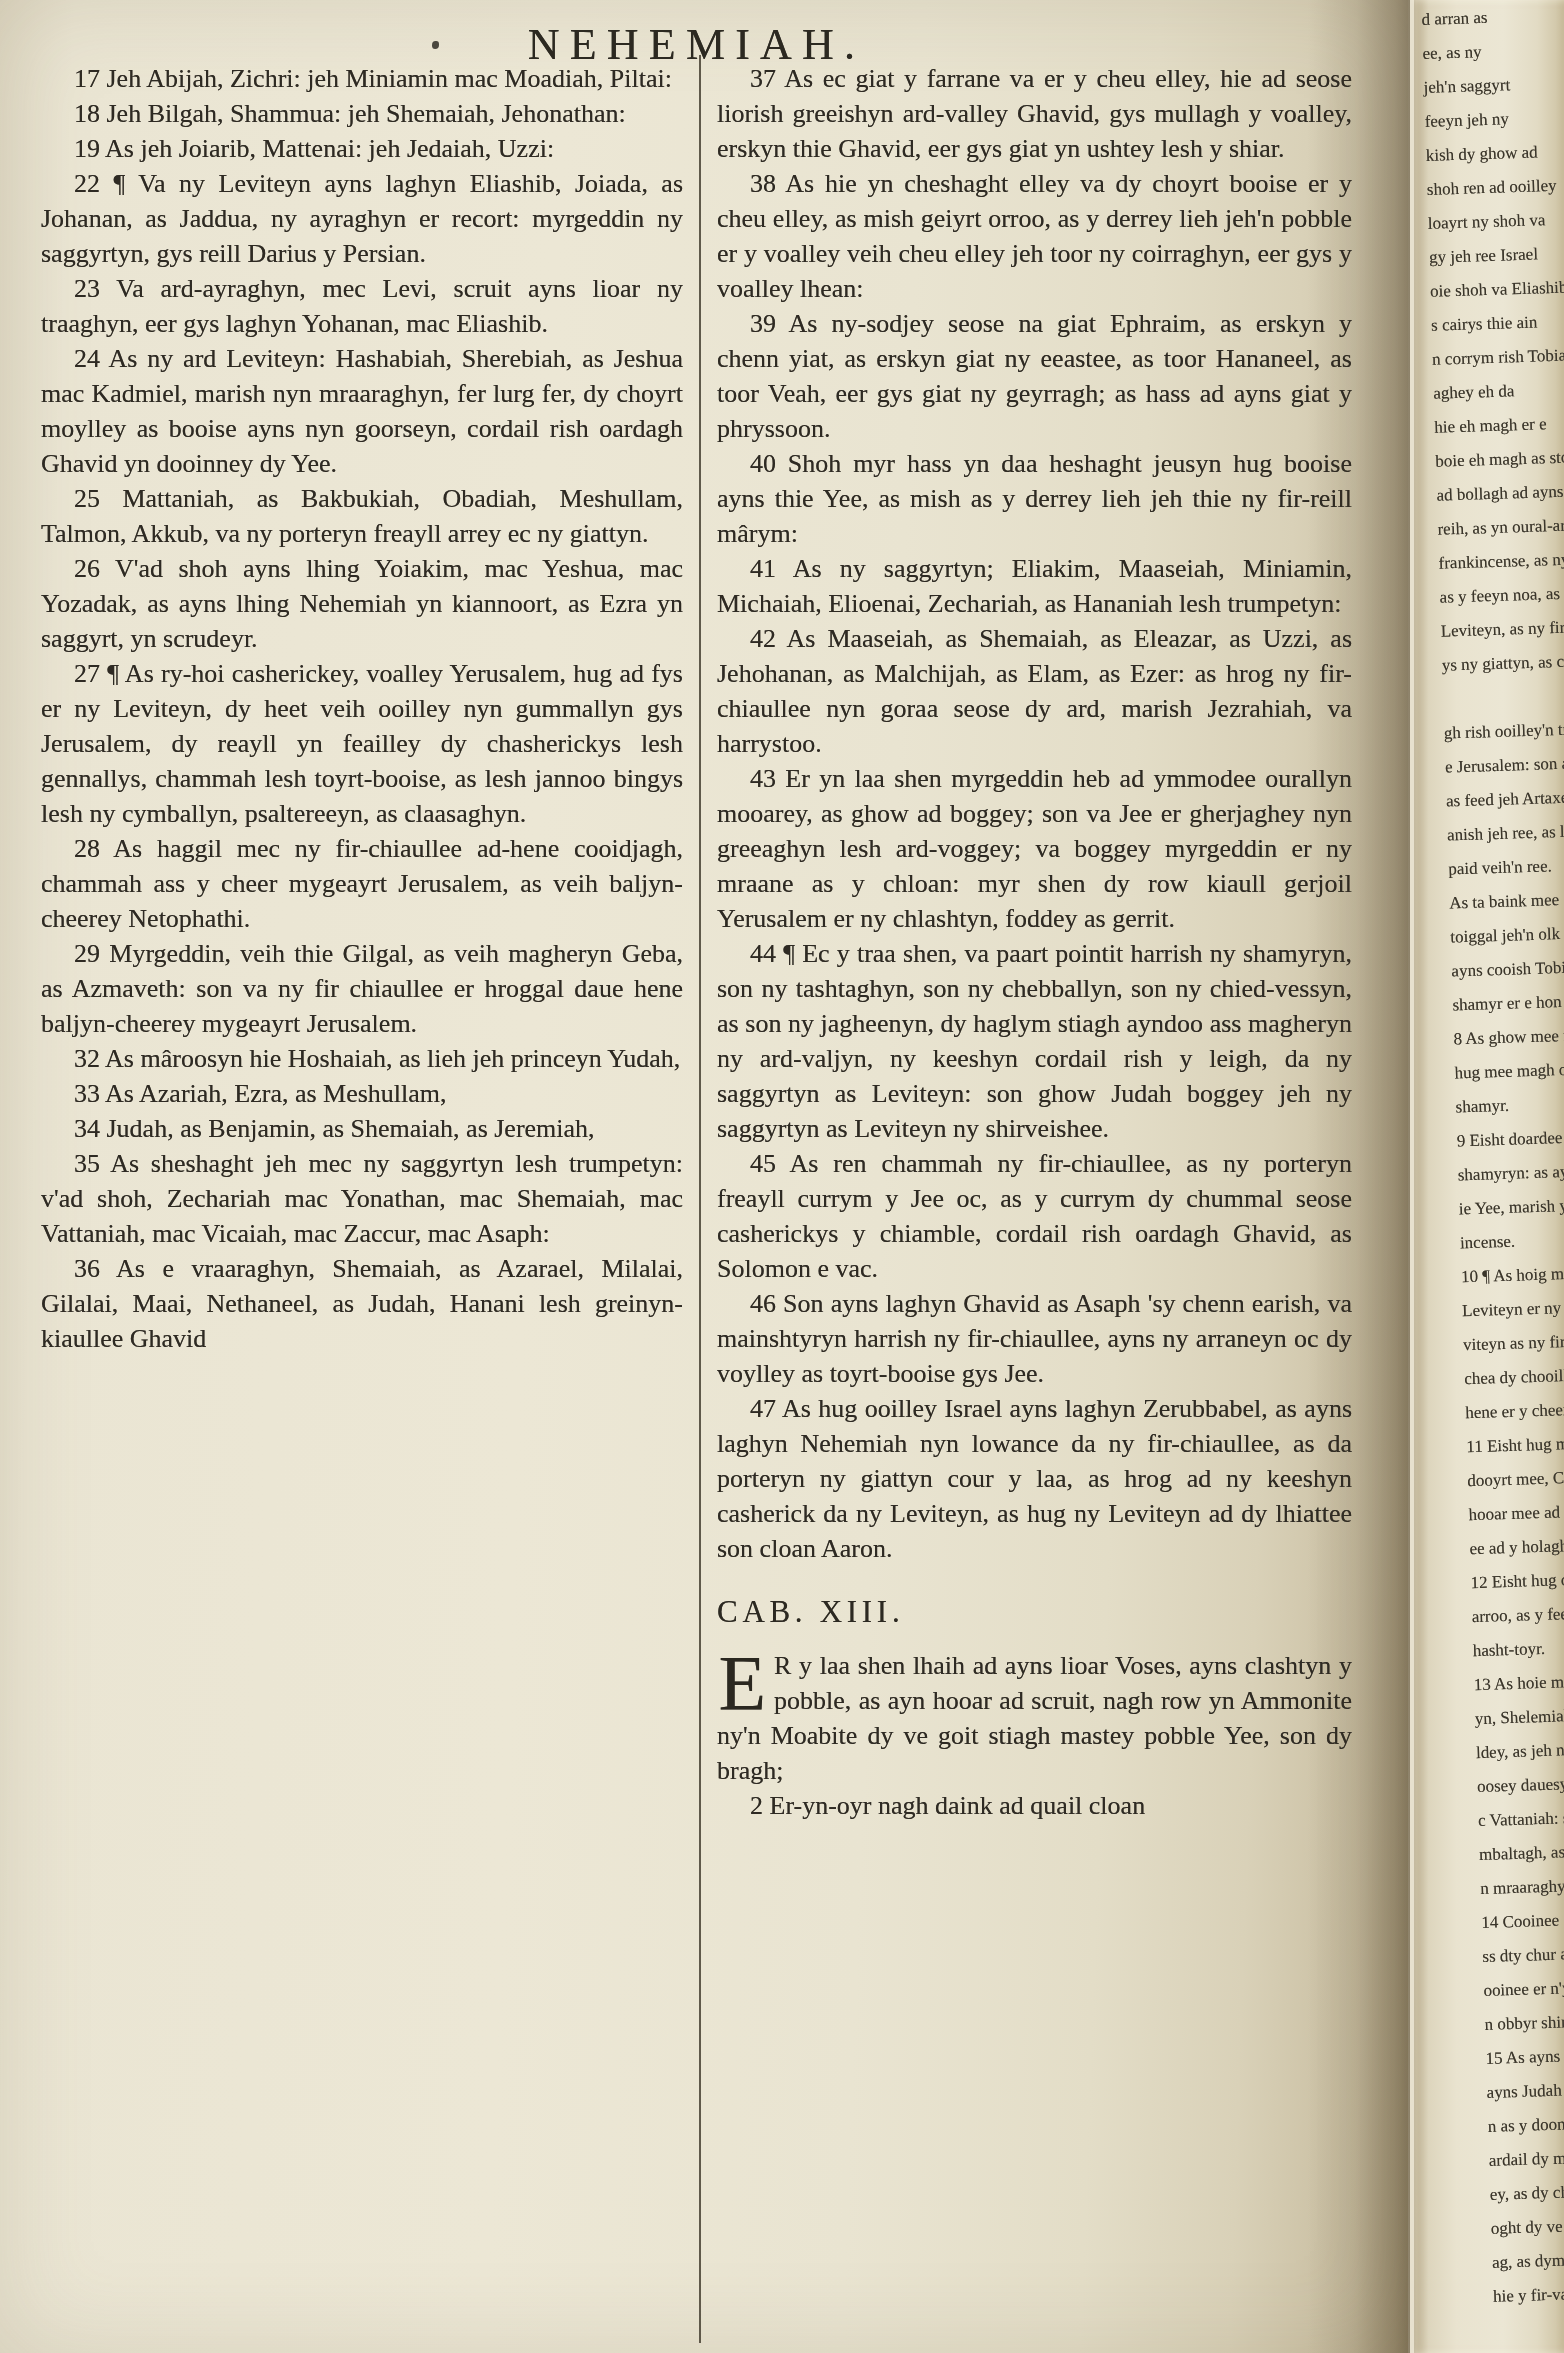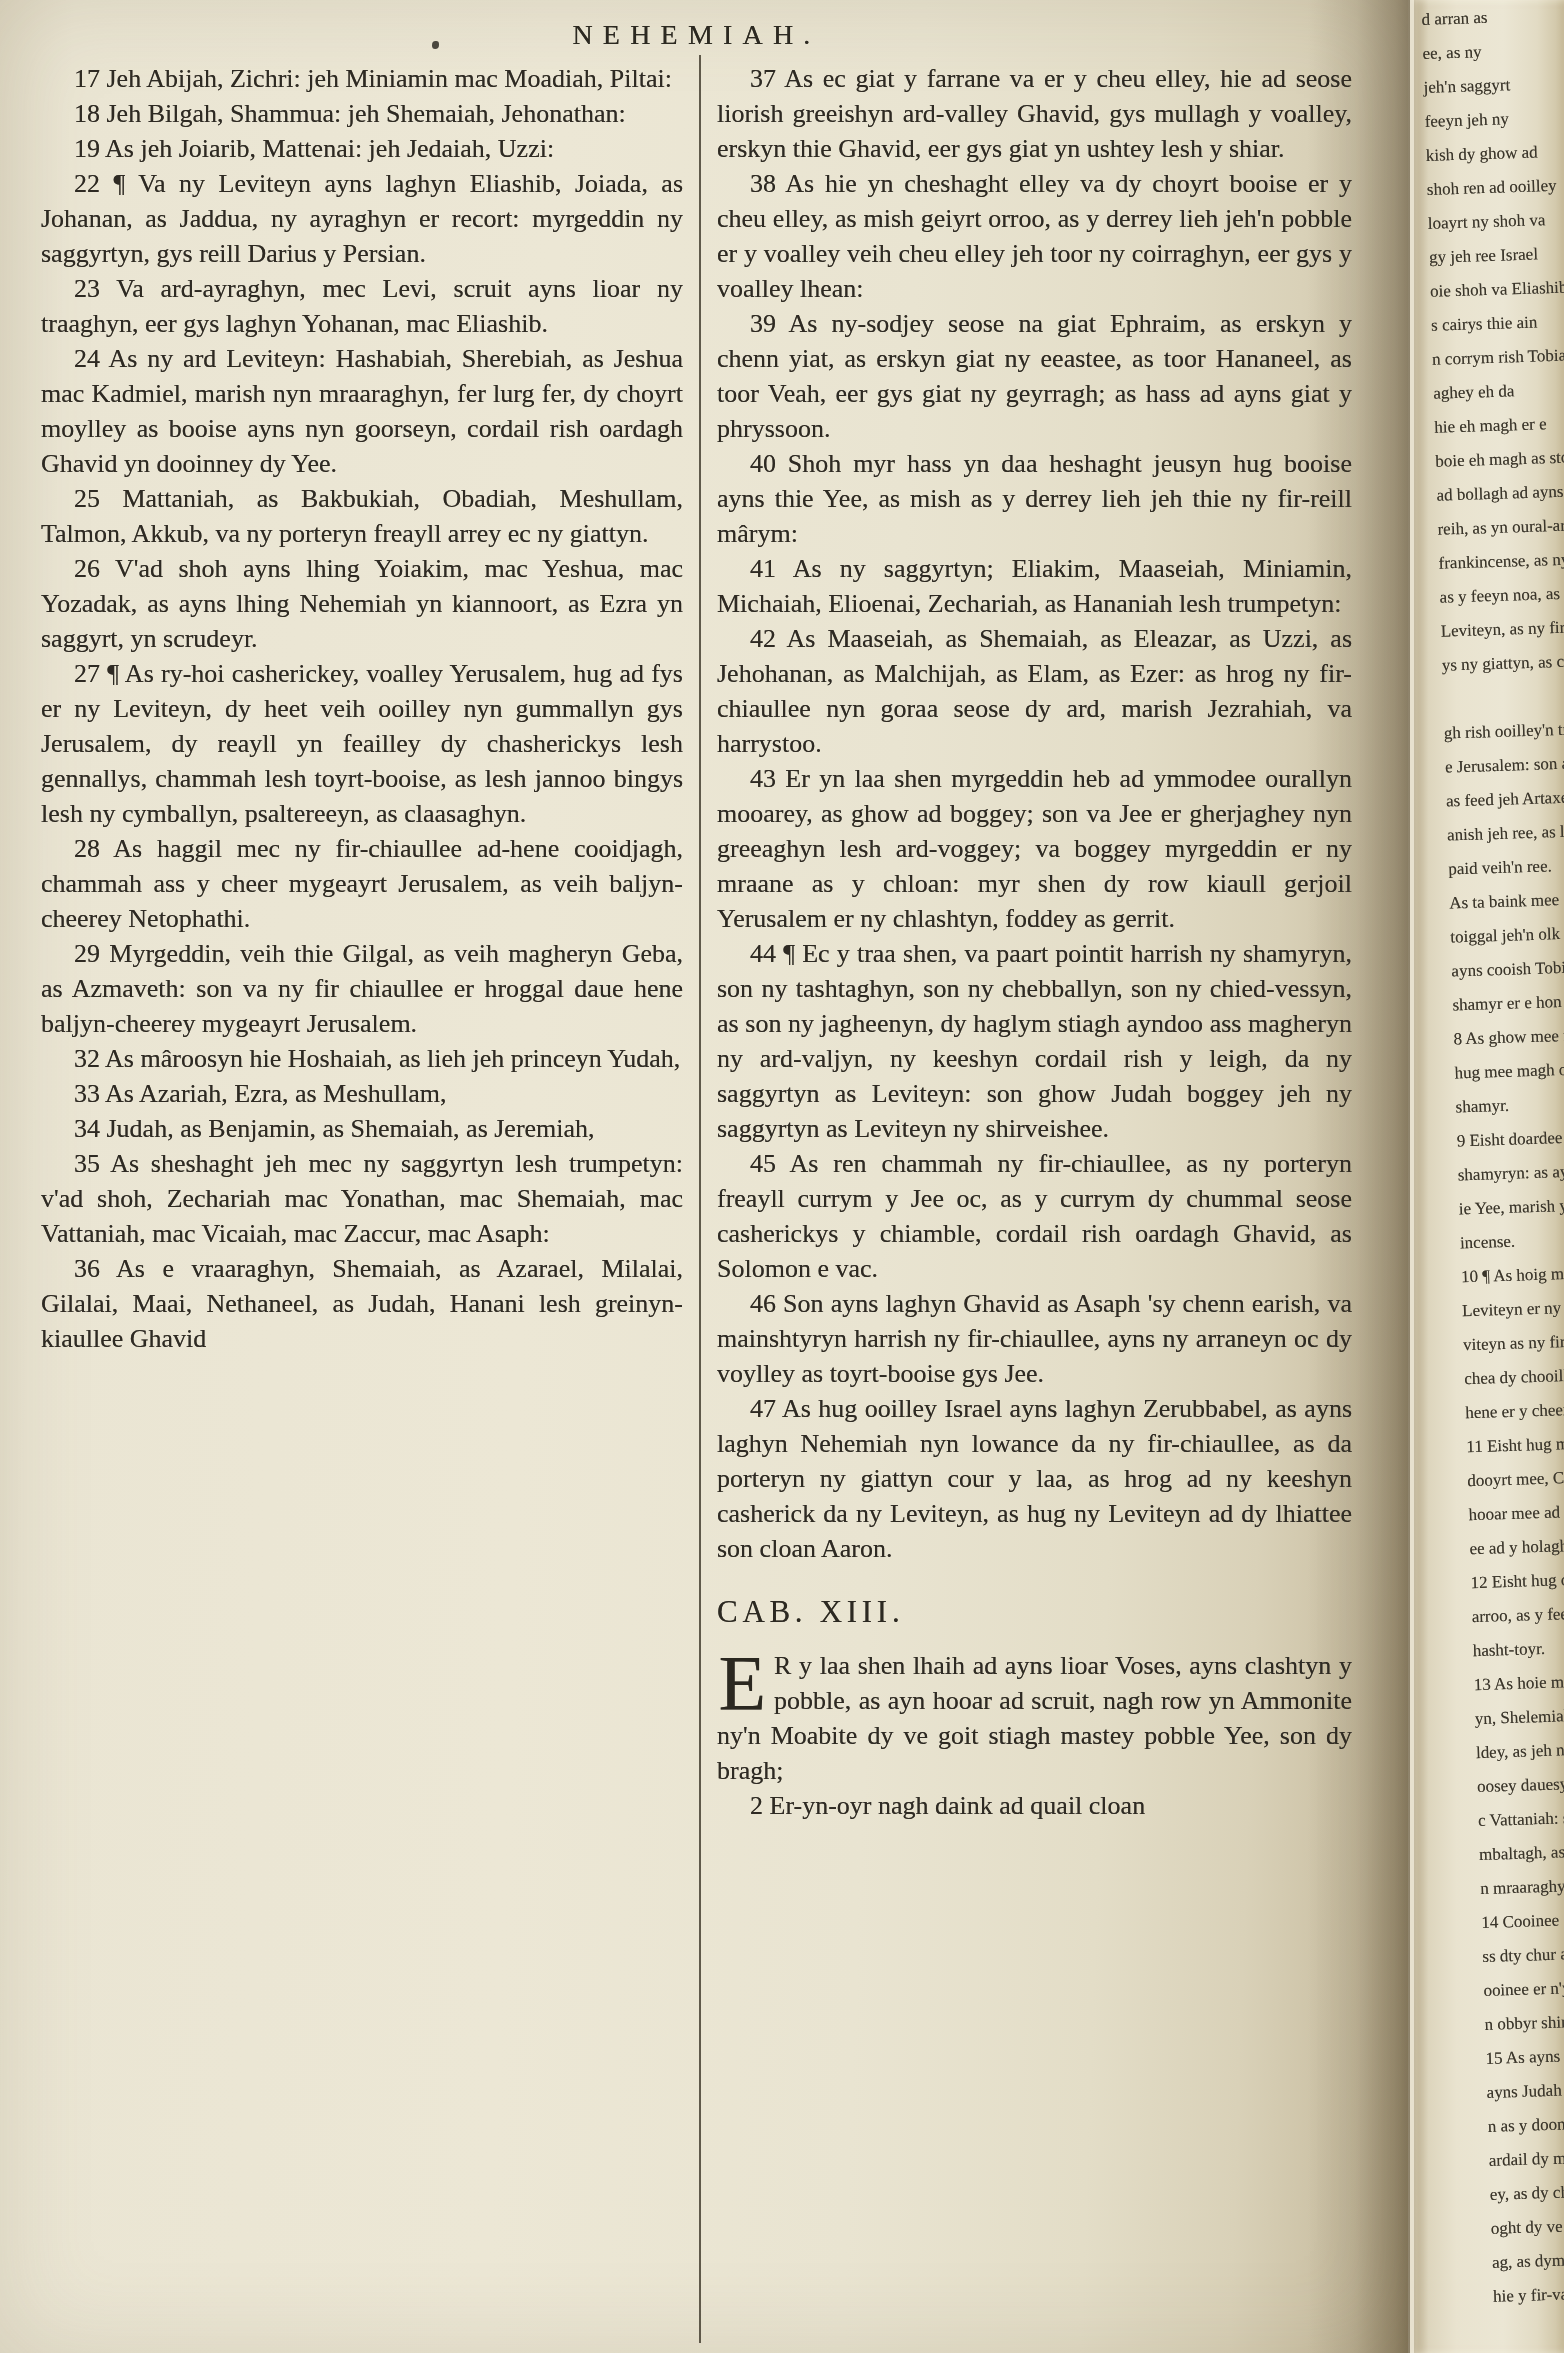--- a/index.html
+++ b/index.html
@@ -25,21 +25,21 @@
       #e2dcc8 0%, #eae5d3 5%, #ece7d5 38%, #e9e4d1 62%,
       #e3ddc7 78%, #d9d1b8 88%, #c8bda0 96%, #b5a887 100%);
     box-shadow: inset 0 0 94px rgba(120,105,70,0.18);
   }
   .running-head {
     position: absolute;
     top: 19px;
     left: 0;
     width: 1393px;
     text-align: center;
-    font-size: 28px;
+    font-size: 44px;
     letter-spacing: 10.2px;
     color: #2c2921;
     text-shadow: 0 0 0.5px rgba(44,41,33,0.8);
   }
   .ink-speck {
     position: absolute;
     left: 432px;
     top: 41px;
     width: 7px;
     height: 7.8px;

